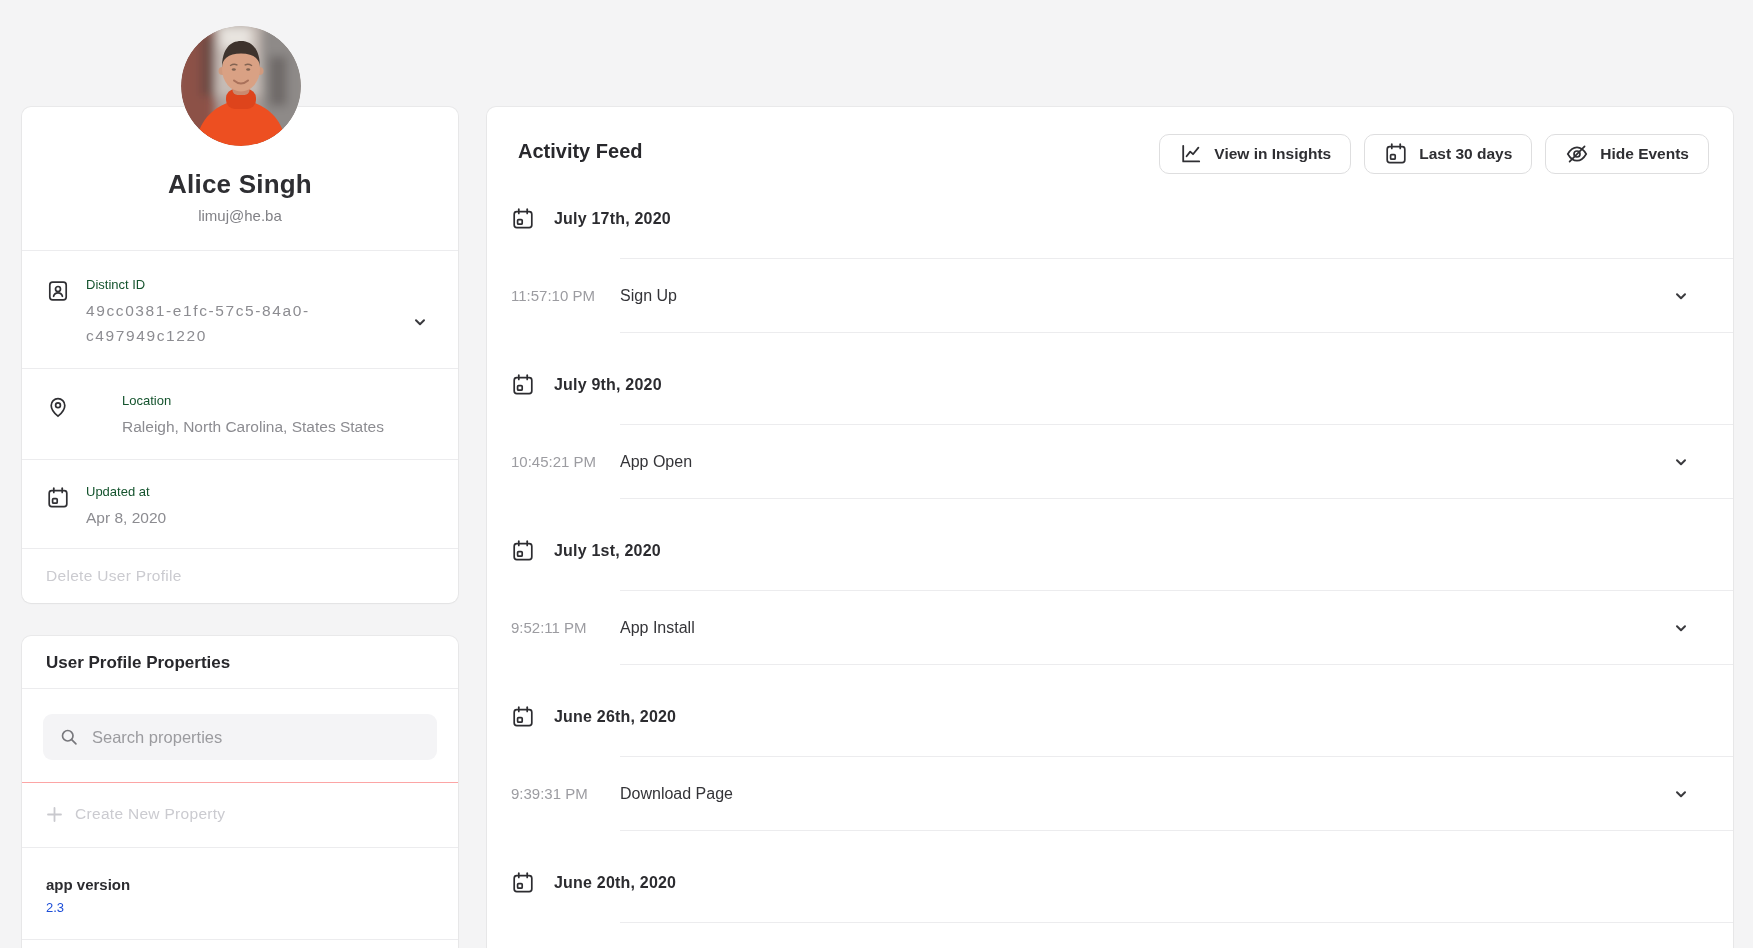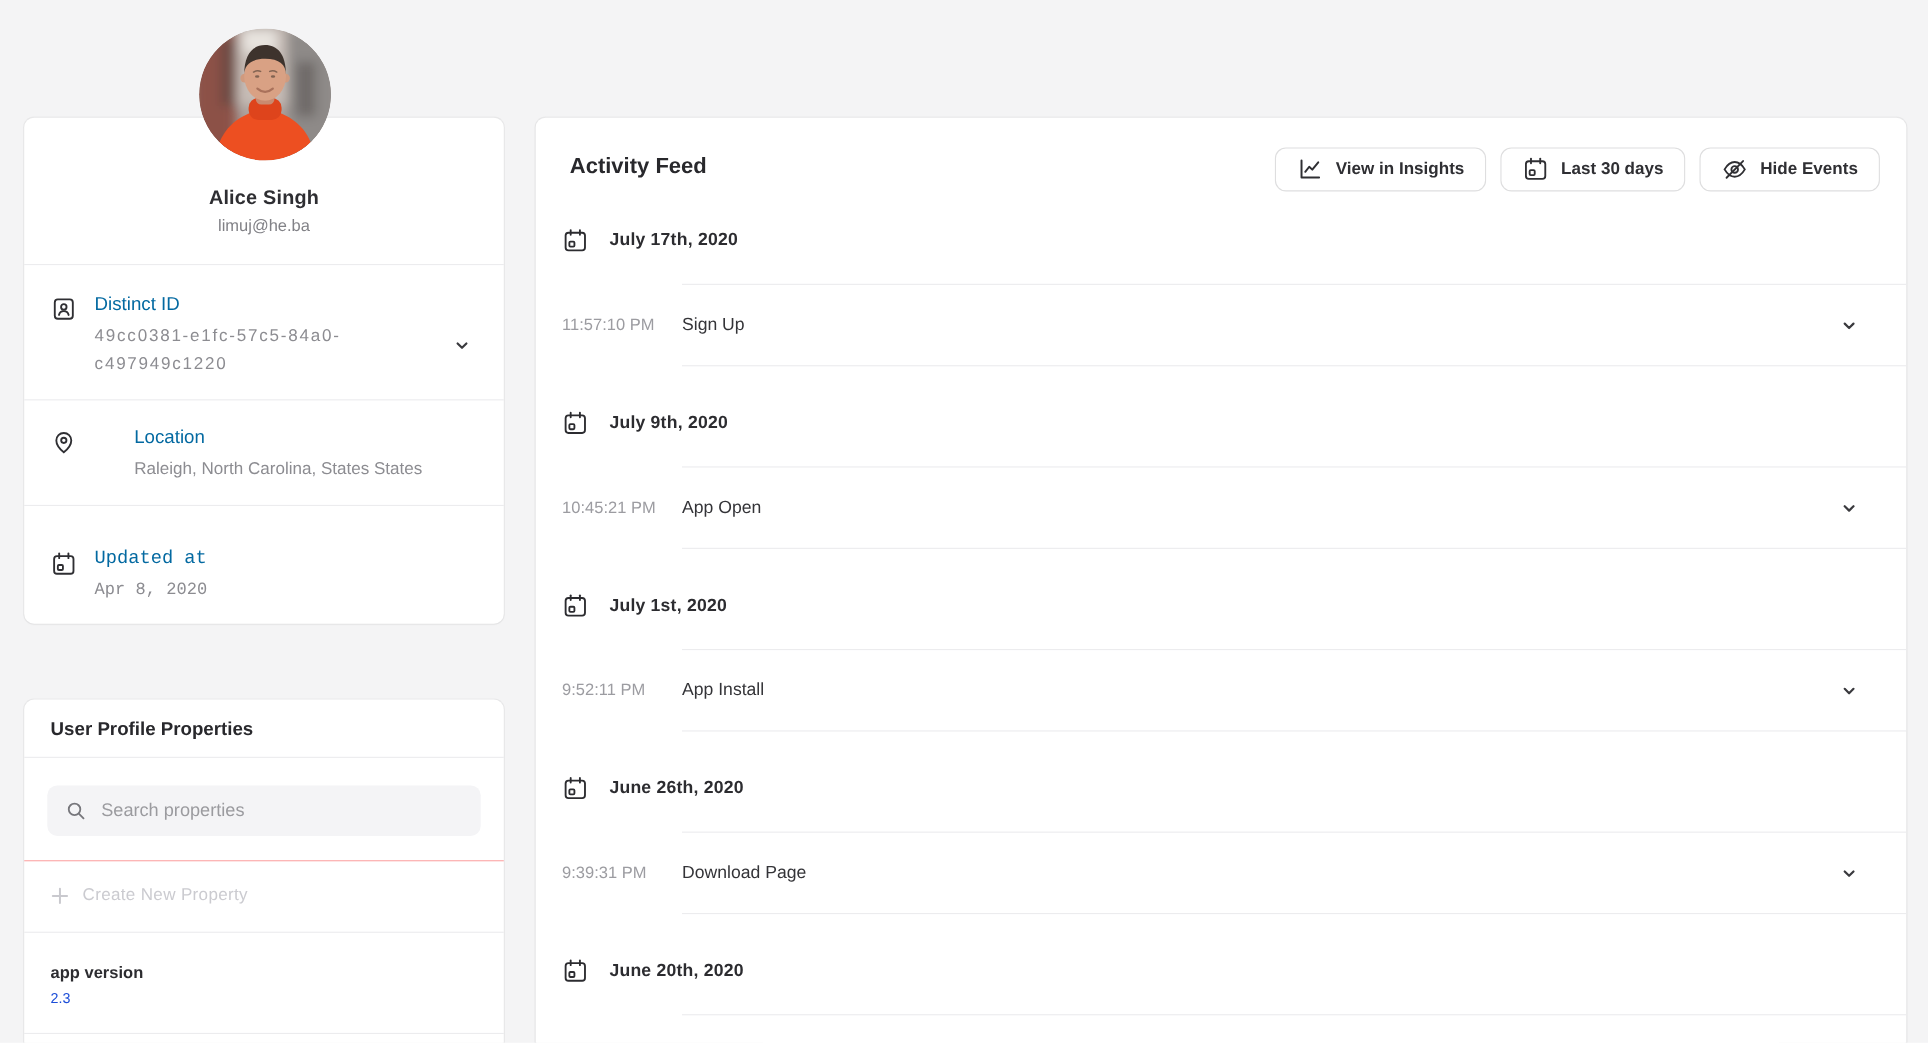--- a/index.html
+++ b/index.html
@@ -16,33 +16,33 @@
     border-radius:9px;
     box-shadow:0 0 0 1px rgba(33,35,38,.05), 0 1px 2px rgba(33,35,38,.03);
   }
   
   .avatar {
     position:absolute; left:181px; top:26px; width:120px; height:120px;
     border-radius:50%; overflow:hidden; z-index:5;
   }
   .profile-card { left:22px; top:107px; width:436px; }
   .profile-head { padding:62px 24px 26px; text-align:center; }
-  .user-name { font-size:18px; font-weight:bold; color:#2e2e32; letter-spacing:.2px; }
+  .user-name { font-size:26px; font-weight:bold; color:#2e2e32; letter-spacing:.2px; }
   .user-email { margin-top:7px; font-size:15px; color:#818186; }
   .field-row {
     border-top:1px solid #ececee;
     display:flex; align-items:flex-start; position:relative;
   }
   .field-row .f-icon { width:24px; margin:2px 16px 0 0; flex:none; color:#2f2f33; }
-  .f-label { font-size:17px; color:#0369a1; }
+  .f-label { font-size:13px; color:#14532d; }
   .f-value { margin-top:6px; font-size:15.5px; color:#8c8c91; line-height:25px; }
   .f-value.id { letter-spacing:1.6px; max-width:272px; word-break:break-word; }
   .sec-distinct { padding:26px 24px 20px; }
   .sec-location { padding:24px 24px 20px;gap:36px; }
-  .sec-updated  { padding:39px 24px 18px;font-family:Liberation Mono, monospace; }
+  .sec-updated  { padding:24px 24px 18px; }
   .row-chevron {
     position:absolute; right:30px; top:50%; margin-top:4px;
     width:16px; height:16px; color:#3a3a3e; cursor:pointer;
   }
   .delete-sec { border-top:1px solid #ececee; padding:18px 24px; }
   .ghost-btn {
     background:none; border:none; font-family:inherit;
     font-size:15.5px; color:#cbcbd0; letter-spacing:.3px; cursor:pointer; padding:0;
     display:flex; align-items:center; gap:12px;
   }
@@ -185,20 +185,23 @@
         <svg width="24" height="24" viewBox="0 0 24 24">
             <use href="#i-calendar"></use>
           </svg>
       </span>
       <div class="f-text">
         <div class="f-label">Updated at</div>
         <div class="f-value">Apr 8, 2020</div>
       </div>
     </div>
 
+    <div class="delete-sec">
+      <button class="ghost-btn">Delete User Profile</button>
+    </div>
   </section>
 
   <section class="card props-card">
     <h3 class="props-title">User Profile Properties</h3>
 
     <div class="search-sec">
       <div class="search-box">
         <svg width="20" height="20" viewBox="0 0 24 24" fill="none" stroke="currentColor" stroke-width="2" stroke-linecap="round">
           <circle cx="10.5" cy="10.5" r="6.3"></circle>
           <line x1="15.2" y1="15.2" x2="20.3" y2="20.3"></line>

